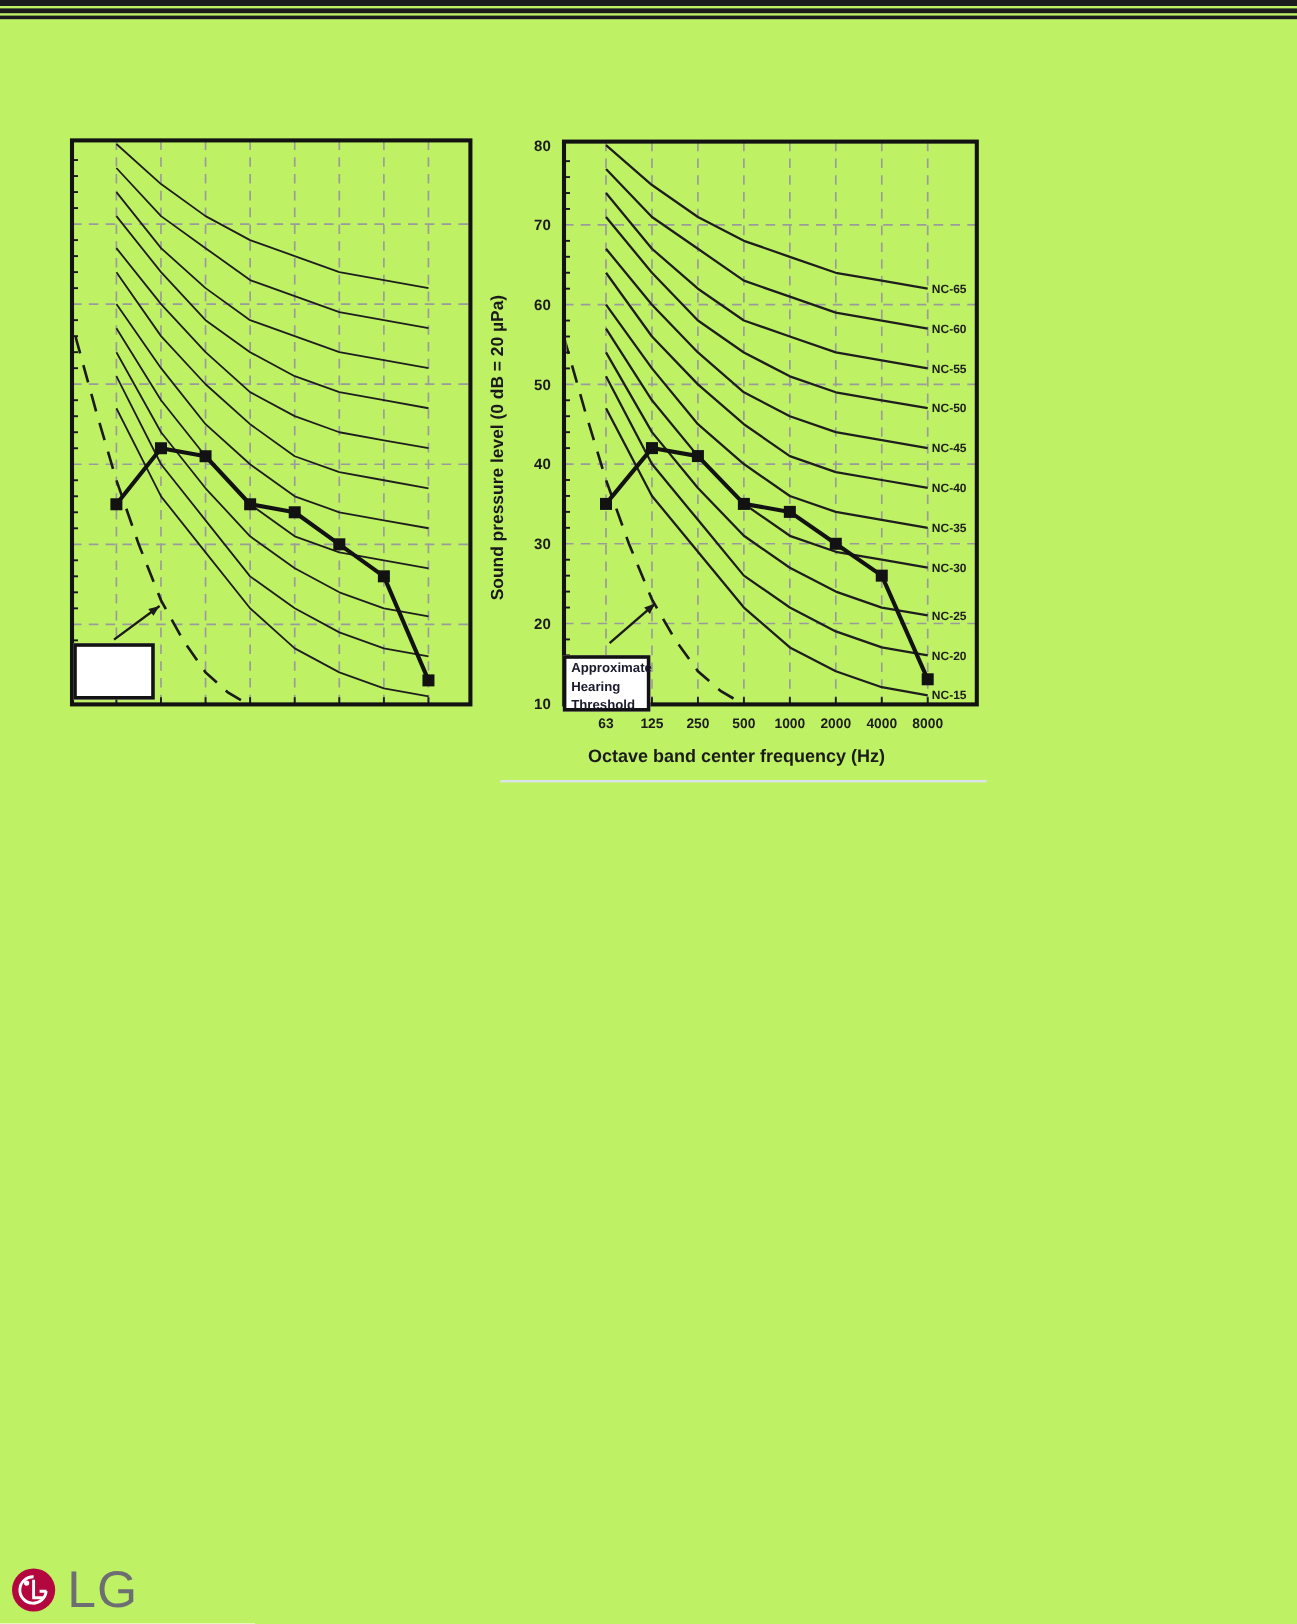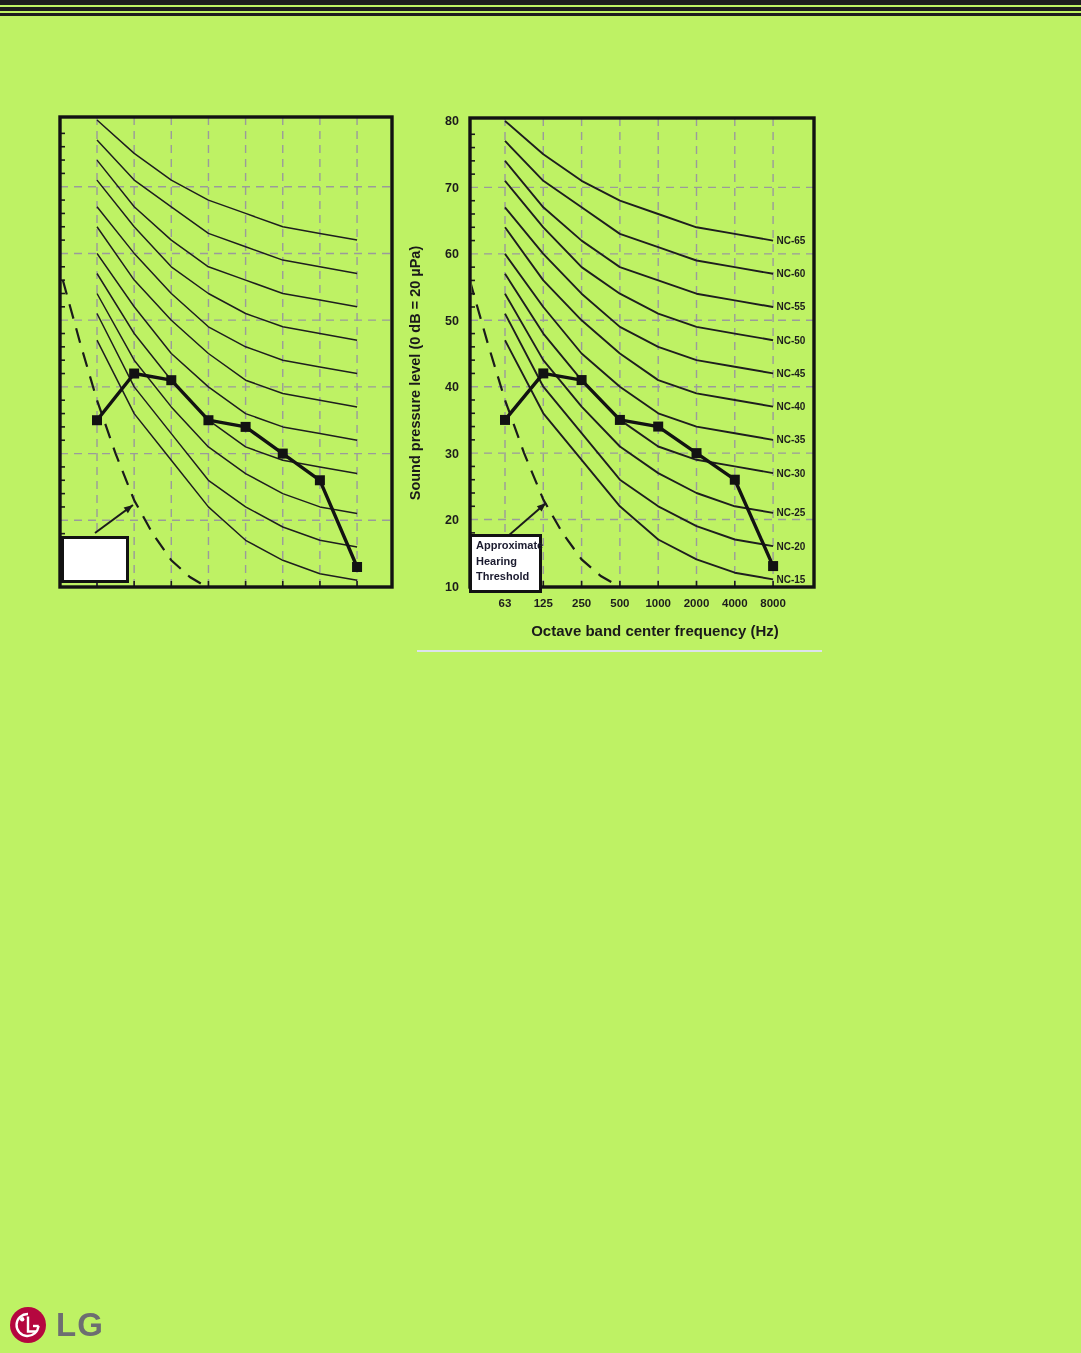--- a/index.html
+++ b/index.html
@@ -18,30 +18,30 @@
   .marker{fill:#121212;}
   .border{fill:none;stroke:#121212;stroke-width:3.4;}
   .arrowline{stroke:#1b1b1b;stroke-width:2;}
   .arrowhead{fill:#1b1b1b;}
   .ticklabel-y{font-size:12.5px;font-weight:bold;fill:#1c1c1c;}
   .ticklabel-x{font-size:11.5px;font-weight:bold;fill:#1c1c1c;}
   .nclab{font-size:10px;font-weight:bold;fill:#1c1c1c;}
   .y-axis-title{position:absolute;left:407px;top:508px;width:270px;height:20px;
       transform:rotate(-90deg);transform-origin:0 0;text-align:center;
       font-size:14.5px;font-weight:bold;color:#1a1a1a;white-space:nowrap;}
-  .x-axis-title{position:absolute;left:490px;top:622px;width:330px;text-align:center;
+  .x-axis-title{position:absolute;left:490px;top:622px;width:330px;
       font-size:15px;font-weight:bold;color:#1a1a1a;}
   .thr-box{position:absolute;box-sizing:border-box;border:3px solid #121212;background:#fff;}
   .thr-box-left{left:61px;top:536px;width:68px;height:47px;}
-  .thr-box-right{left:469px;top:534px;width:73px;height:59px;
+  .thr-box-right{left:469px;top:546px;width:73px;height:47px;
       font-size:11px;line-height:15.5px;font-weight:600;color:#1a1a2e;
       padding:1px 0 0 4px;}
   .divider{position:absolute;left:417px;top:650px;width:405px;height:2px;background:#dde3ed;}
   .footer-logo{position:absolute;left:9px;top:1306px;display:flex;align-items:center;}
-  .lg-text{font-size:33px;font-weight:700;color:#6d6e71;letter-spacing:1px;
+  .lg-text{font-size:43px;font-weight:400;color:#6d6e71;letter-spacing:1px;
       margin-left:9px;line-height:38px;}
 </style>
 </head>
 <body>
 
 <div class="page">
 
   <div class="stripe s1"></div>
   <div class="stripe s2"></div>
   <div class="stripe s3"></div>

